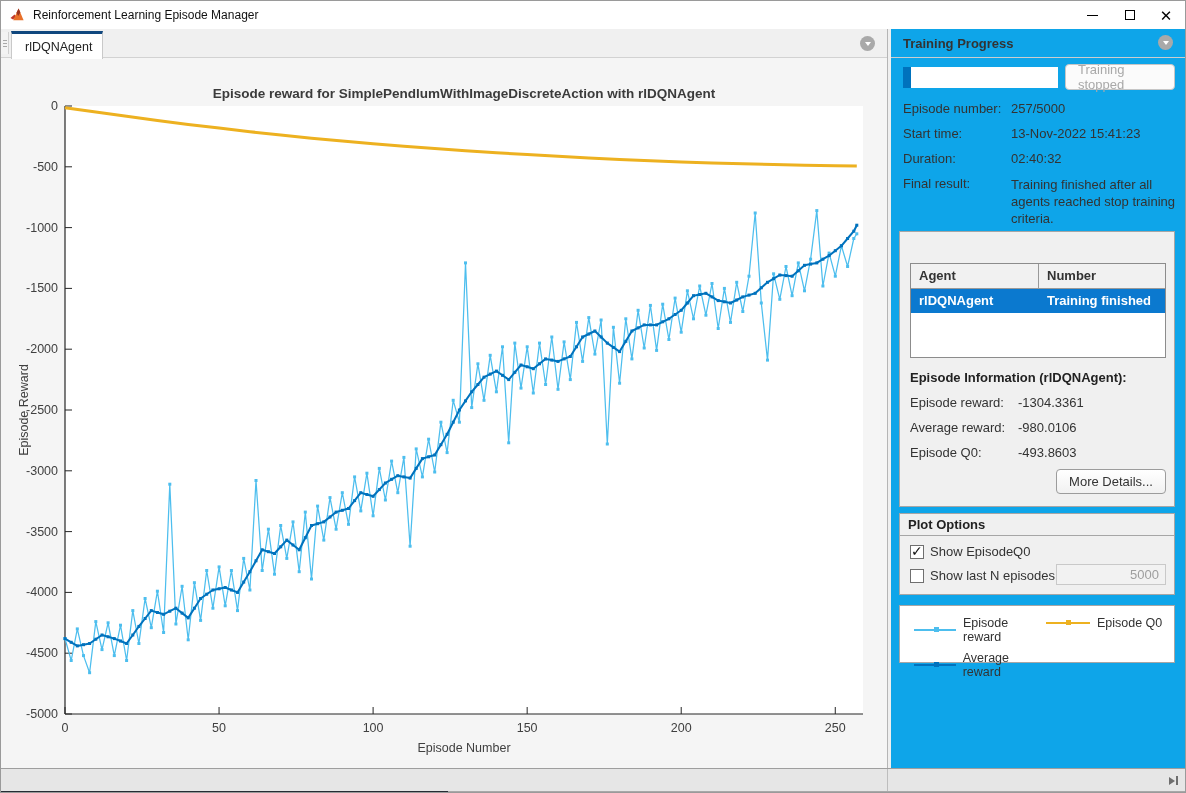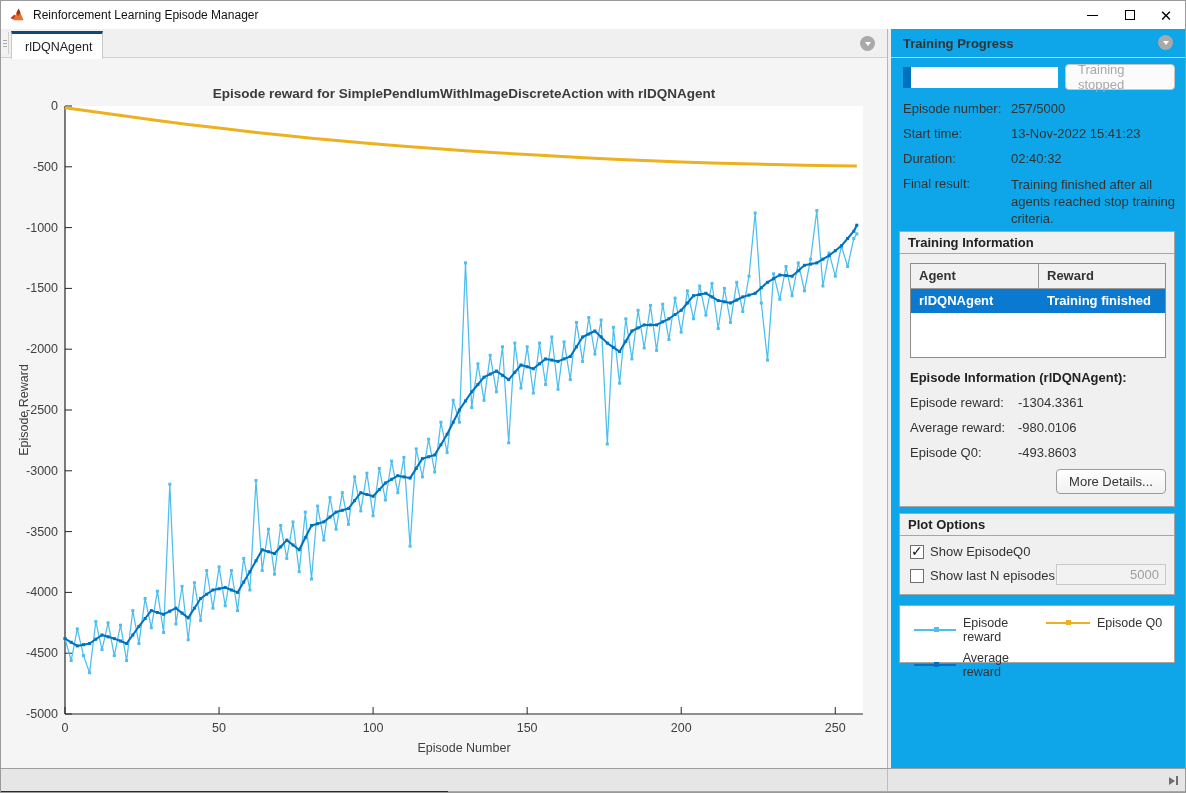--- a/index.html
+++ b/index.html
@@ -446,25 +446,24 @@
     <span class="kv-label" style="top:72px">Episode number:</span>
     <span class="kv-value" style="top:72px">257/5000</span>
     <span class="kv-label" style="top:97px">Start time:</span>
     <span class="kv-value" style="top:97px">13-Nov-2022 15:41:23</span>
     <span class="kv-label" style="top:122px">Duration:</span>
     <span class="kv-value" style="top:122px">02:40:32</span>
     <span class="kv-label" style="top:147px">Final result:</span>
     <span class="fr-value" style="top:147px">Training finished after all agents reached stop training criteria.</span>
 
     <div class="gbox gbox-ti">
-      <div class="gtitle">Training Information</div>
       <div class="ti-table">
         <div class="ti-thead">
           <div class="c1">Agent</div>
-          <div class="c2">Reward</div>
+          <div class="c2">Number</div>
         </div>
         <div class="ti-row">
           <div class="c1">rlDQNAgent</div>
           <div class="c2">Training finished</div>
         </div>
       </div>
       <div class="ei-title">Episode Information (rlDQNAgent):</div>
       <span class="stat-label" style="top:163px">Episode reward:</span>
       <span class="stat-value" style="top:163px">-1304.3361</span>
       <span class="stat-label" style="top:188px">Average reward:</span>

